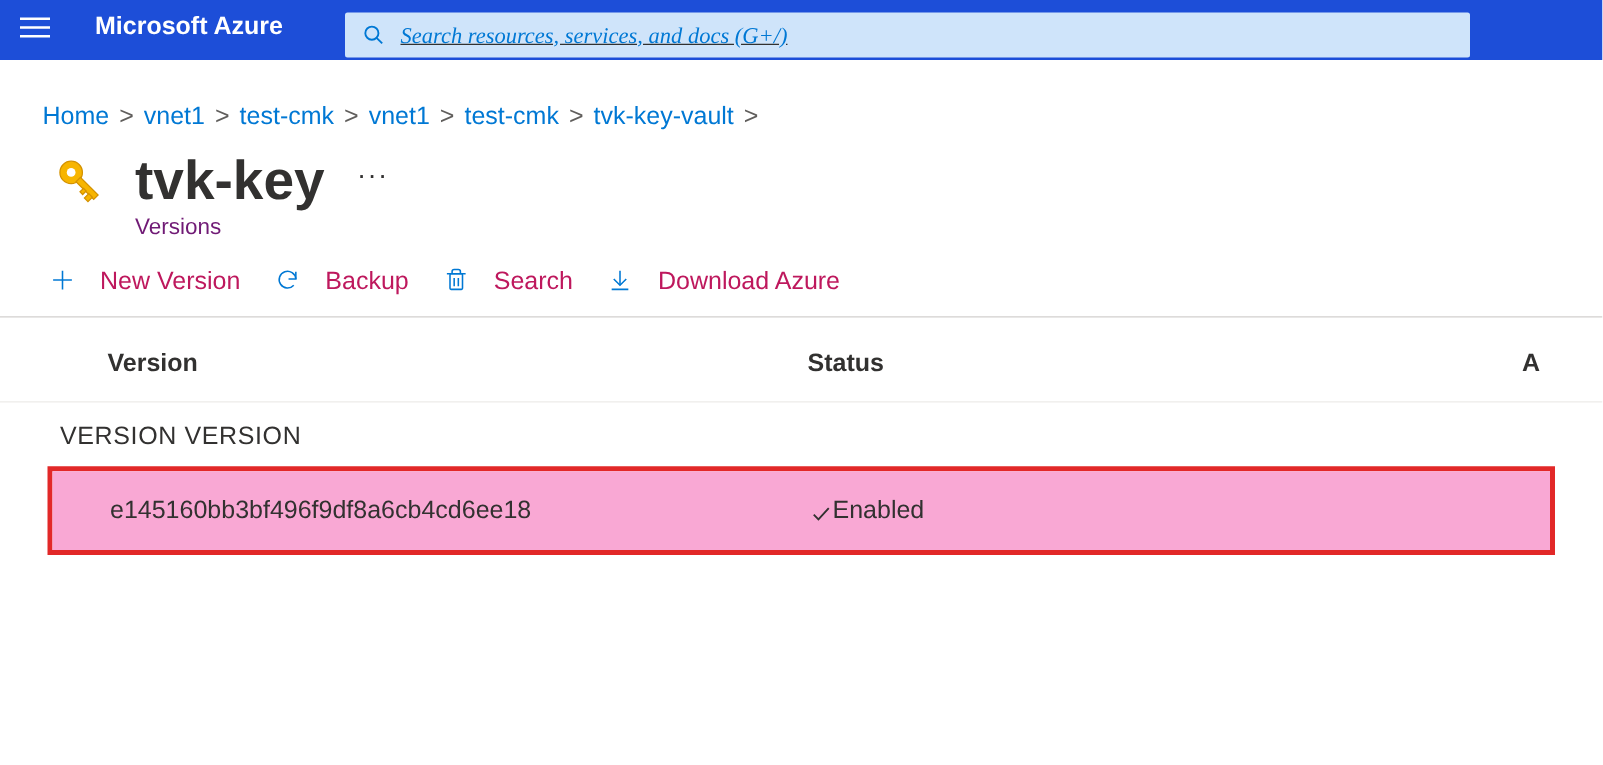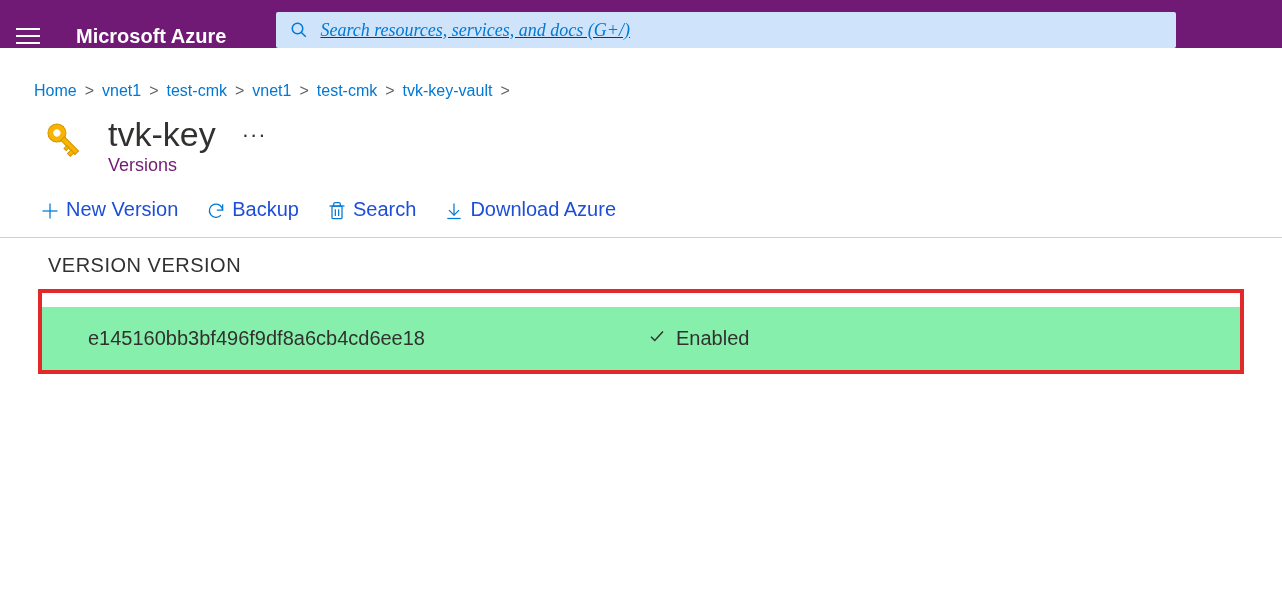--- a/index.html
+++ b/index.html
@@ -1,61 +1,61 @@
 <!DOCTYPE html>
 <html><head>
 <meta charset="utf-8">
 <style>
 * { margin: 0; padding: 0; box-sizing: border-box; }
 body { font-family: "Segoe UI", -apple-system, sans-serif; font-size: 14px; color: #323130; background: #fff; width: 1282px; }
 
 
-.topbar { background: #701a75; height: 48px; display: flex; align-items: flex-end; padding: 0 16px; gap: 20px; }
+.topbar { background: #1d4ed8; height: 48px; display: flex; align-items: flex-start; padding: 10px 16px; gap: 20px; }
 .hamburger { width: 24px; height: 24px; cursor: pointer; display: flex; flex-direction: column; justify-content: center; gap: 5px; }
 .hamburger span { height: 2px; background: #fff; display: block; }
 .brand { color: #fff; font-size: 20px; font-weight: 600; margin-left: 16px; white-space: nowrap; }
 .searchbox { flex: 1; height: 36px; background: #cfe4fa; border-radius: 2px; display: flex; align-items: center; padding: 0 14px; gap: 12px; margin-left: 30px; max-width: 900px; text-decoration: underline; }
 .searchbox svg { width: 18px; height: 18px; stroke: #0078d4; }
 .searchbox input { flex: 1; border: none; background: transparent; font-size: 18px; color: #0078d4; outline: none; }
 .searchbox input::placeholder { color: #0078d4; font-family: Georgia, serif; font-style: italic; }
 
 
 .spacer { height: 28px; background: #fff; }
 
 
-.breadcrumb { display: flex; align-items: center; gap: 8px; padding: 6px 34px 16px; font-size: 16px; }
+.breadcrumb { display: flex; align-items: center; gap: 8px; padding: 6px 34px 16px; font-size: 20px; }
 .breadcrumb a { color: #0078d4; text-decoration: none; cursor: pointer; }
 .breadcrumb .chev { color: #605e5c; }
 
 
 .title-row { display: flex; align-items: flex-start; gap: 20px; padding: 0 40px 14px; }
 .key-icon { width: 48px; height: 48px; }
 .title-texts { display: flex; flex-direction: column; }
-.title-texts h1 { font-size: 34px; font-weight: 400; line-height: 1.1; }
+.title-texts h1 { font-size: 44px; font-weight: 700; line-height: 1.1; }
 .title-texts .sub { font-size: 18px; color: #701a75; margin-top: 2px; }
 .more-btn { margin-left: 6px; font-size: 22px; color: #323130; cursor: pointer; line-height: 1; padding-top: 8px; letter-spacing: 1px; }
 
 
 .toolbar { display: flex; align-items: center; gap: 28px; padding: 8px 40px 16px; border-bottom: 1px solid #d2d0ce; }
-.tool-btn { display: flex; align-items: flex-end; gap: 6px; color: #1d4ed8; font-size: 20px; cursor: pointer; }
+.tool-btn { display: flex; align-items: flex-start; gap: 20px; color: #be185d; font-size: 20px; cursor: pointer; }
 .tool-btn svg { width: 20px; height: 20px; stroke: #0078d4; fill: none; stroke-width: 1.5; }
 
 
 .table-wrap { padding: 0 0 0 0; }
 .thead { display: flex; padding: 26px 40px 18px 86px; font-size: 20px; font-weight: 600; border-bottom: 1px solid #edebe9; }
 .col-version { flex: 0 0 560px; }
 .col-status { flex: 0 0 400px; }
 .col-last { flex: 1; text-align: right; padding-right: 10px; }
 
 .section-head { padding: 16px 40px 8px 48px; font-size: 20px; color: #323130; letter-spacing: 0.5px; }
 
 .row-highlight { border: 4px solid #e22828; margin: 4px 38px 0 38px; }
-.trow { display: flex; align-items: center; padding: 20px 0 20px 46px; background: #86efac; font-size: 20px; margin-top: 14px; }
+.trow { display: flex; align-items: center; padding: 20px 0 20px 46px; background: #f9a8d4; font-size: 20px; }
 .trow .col-version { color: #323130; }
-.status-cell { display: flex; align-items: flex-start; gap: 10px; }
+.status-cell { display: flex; align-items: flex-end; }
 .status-cell svg { width: 18px; height: 18px; stroke: #323130; stroke-width: 2; fill: none; }
 </style>
 </head>
 <body>
 
 <div class="topbar">
   <div class="hamburger">
     <span></span>
       <span></span>
       <span></span>
@@ -133,20 +133,25 @@
     <svg viewBox="0 0 24 24">
         <line x1="12" y1="3" x2="12" y2="17"></line>
         <polyline points="6 11 12 17 18 11"></polyline>
         <line x1="4" y1="21" x2="20" y2="21"></line>
       </svg>
     <span>Download Azure</span>
   </div>
 </div>
 
 <div class="table-wrap">
+  <div class="thead">
+    <div class="col-version">Version</div>
+    <div class="col-status">Status</div>
+    <div class="col-last">A</div>
+  </div>
 
   <div class="section-head">VERSION VERSION</div>
 
   <div class="row-highlight">
     <div class="trow">
       <div class="col-version">e145160bb3bf496f9df8a6cb4cd6ee18</div>
       <div class="col-status status-cell">
         <svg viewBox="0 0 24 24">
             <polyline points="4 13 9 18 20 6"></polyline>
           </svg>

